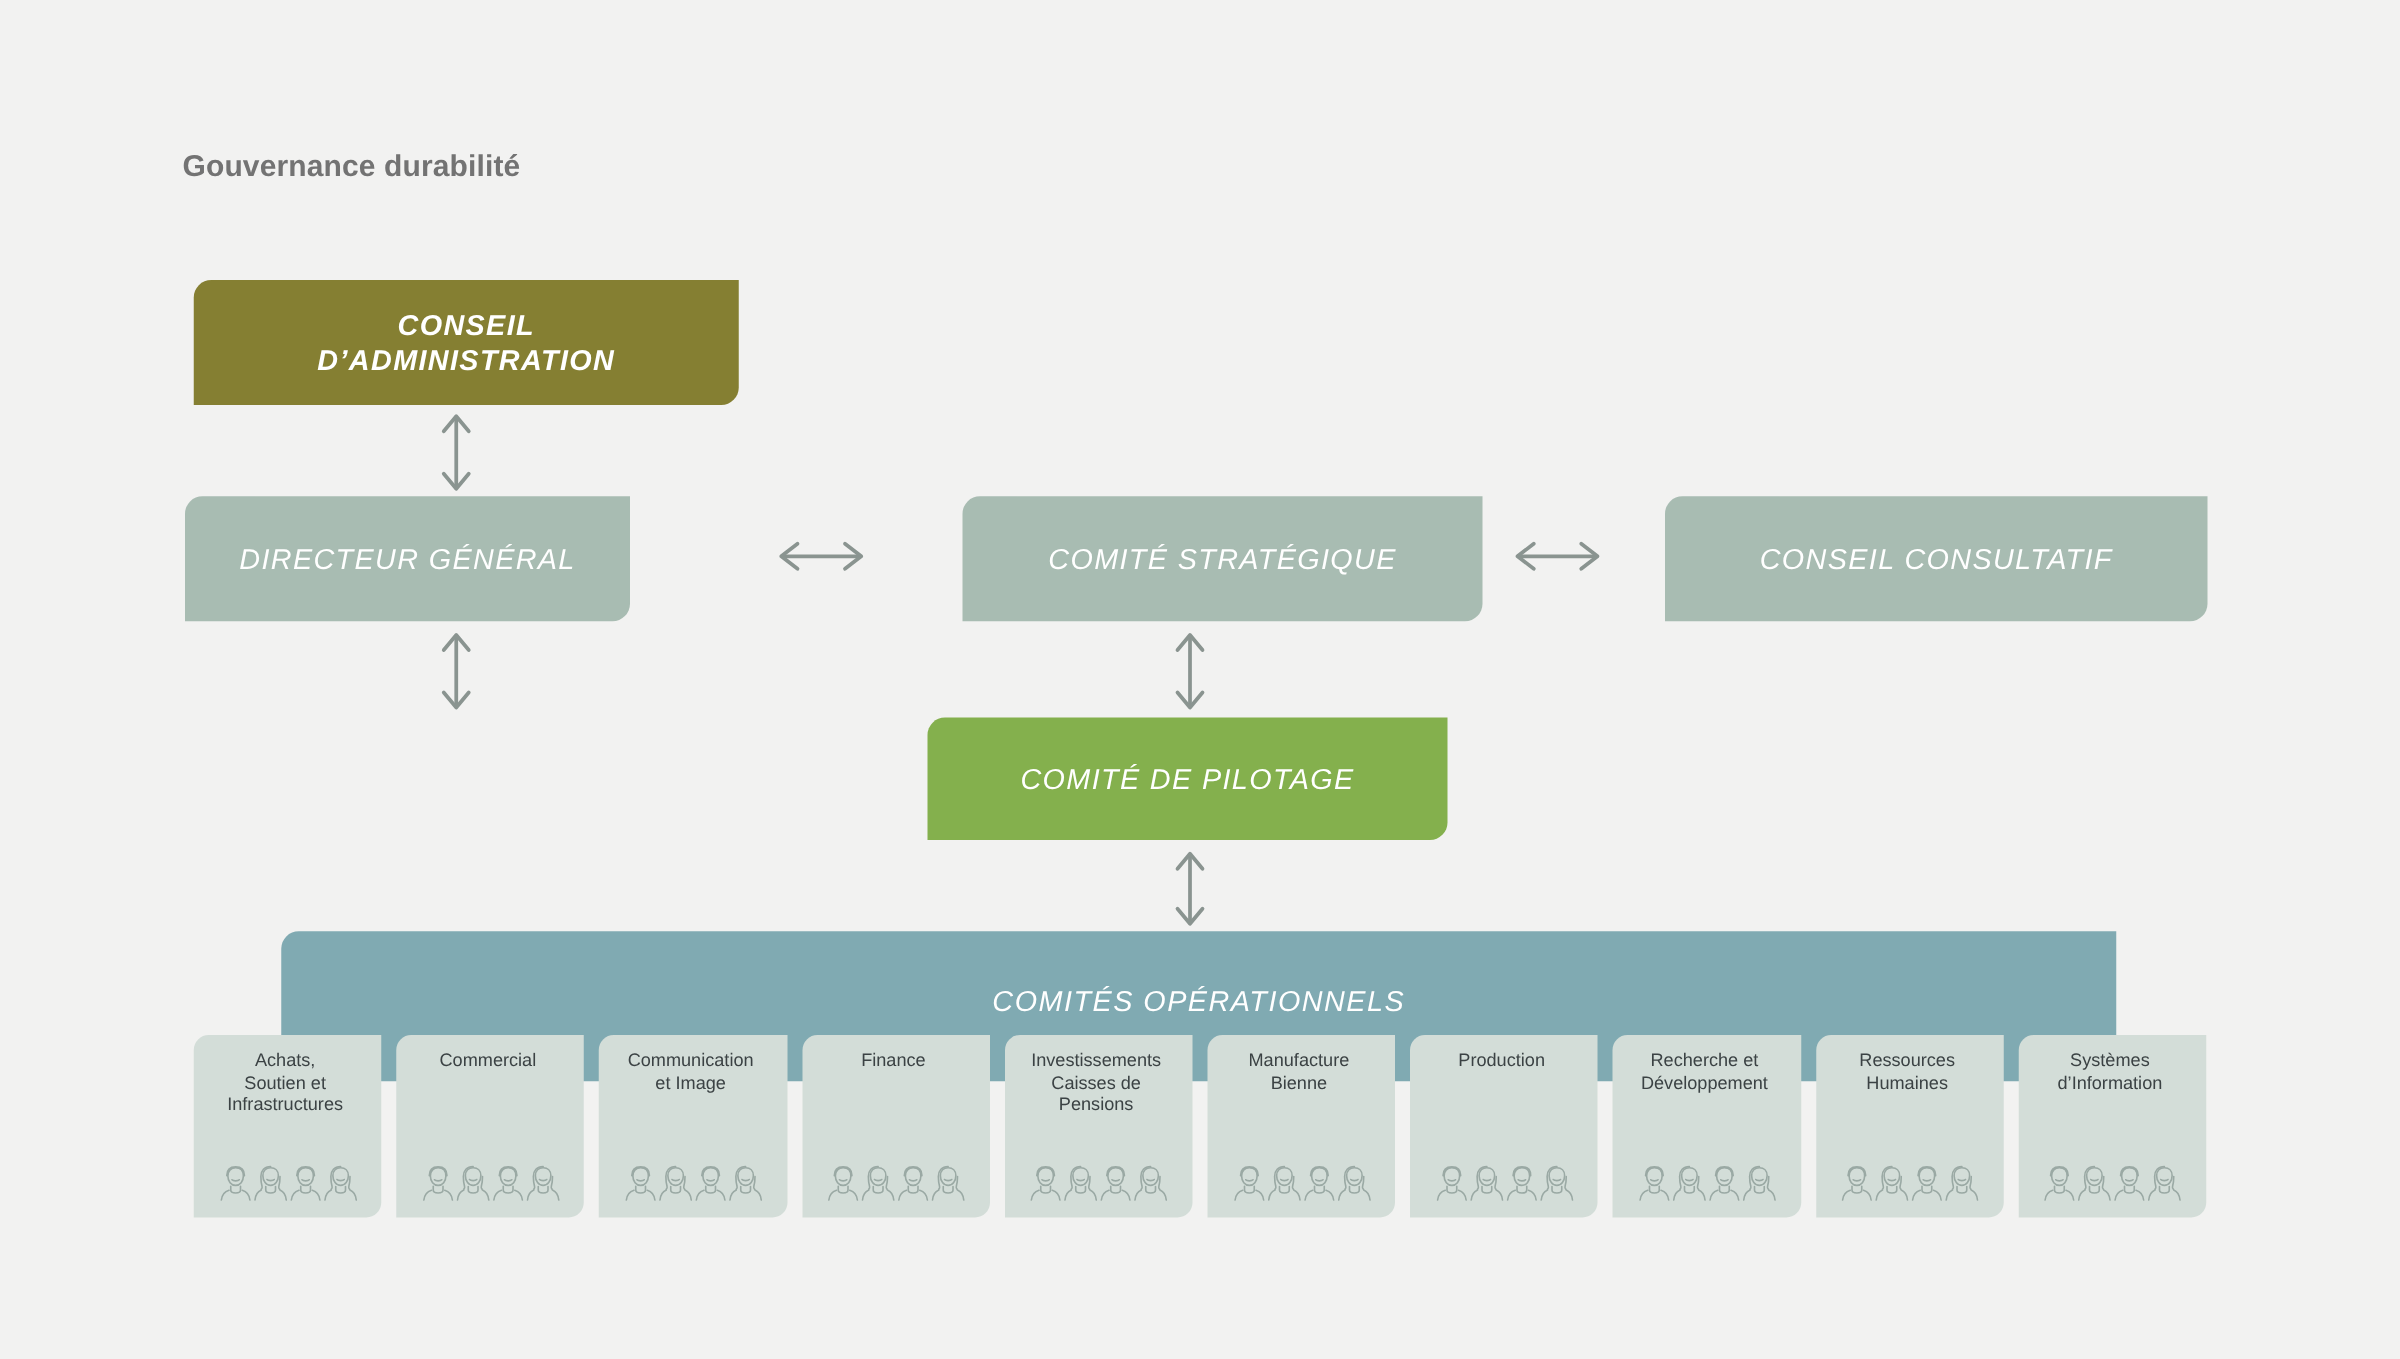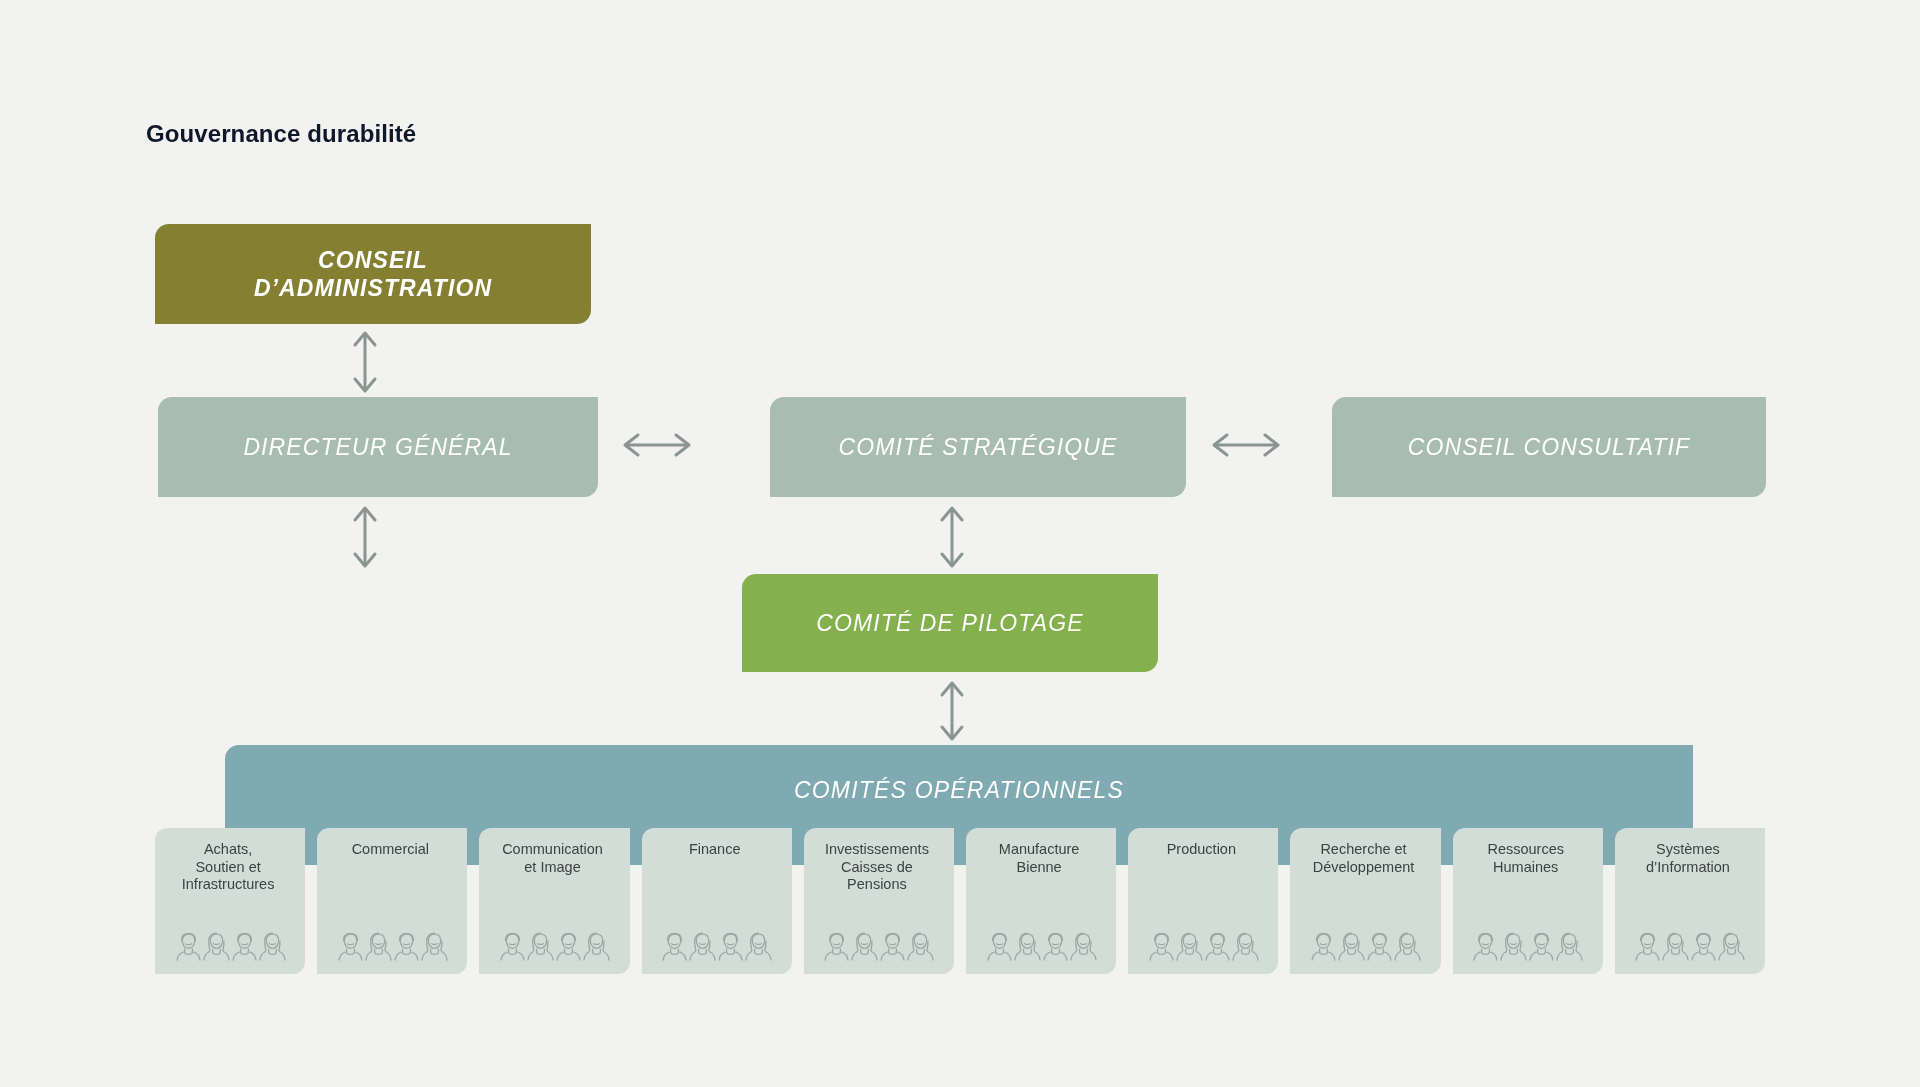--- a/index.html
+++ b/index.html
@@ -21,21 +21,21 @@
     height: 1087px;
   }
 
   
   .page-title {
     position: absolute;
     left: 146px;
     top: 120px;
     font-size: 24px;
     font-weight: bold;
-    color: #0f172a;
+    color: #737373;
     letter-spacing: 0.1px;
     white-space: nowrap;
   }
 
   
   .node {
     position: absolute;
     display: flex;
     align-items: center;
     justify-content: center;
@@ -55,21 +55,21 @@
   .sage    { background: #a8bcb2; }
   .green   { background: #84b04d; }
   .teal    { background: #80aab2; }
 
   
   #node-conseil-administration {
     left: 155px;  top: 224px;  width: 436px;  height: 100px;
     font-size: 23px; font-weight: 600;
   }
   #node-directeur-general {
-    left: 158px;  top: 397px;  width: 440px;  height: 100px;
+    left: 148px;  top: 397px;  width: 356px;  height: 100px;
     font-size: 23px; font-weight: 500;
   }
   #node-comite-strategique {
     left: 742px;  top: 397px;  width: 416px;  height: 100px;
     font-size: 23px; font-weight: 500; margin-left: 28px;
   }
   #node-conseil-consultatif {
     left: 1332px; top: 397px;  width: 434px;  height: 100px;
     font-size: 23px; font-weight: 500;
   }
@@ -80,21 +80,21 @@
   #node-comite-pilotage {
     left: 742px;  top: 574px;  width: 416px;  height: 98px;
     font-size: 23px; font-weight: 500;
   }
 
   
   #node-comites-operationnels {
     left: 225px; top: 745px; width: 1468px; height: 120px;
     border-radius: 14px 0 14px 0;
     align-items: flex-start;
-    padding-top: 31px;
+    padding-top: 42px;
     font-size: 23px; font-weight: 500;
     letter-spacing: 1.2px;
   }
 
   
   .arrow { position: absolute; }
   .arrow svg { display: block; }
 
   #arrow-ca-dg        { left: 350px; top: 328px; }
   #arrow-dg-dept      { left: 350px; top: 503px; }

